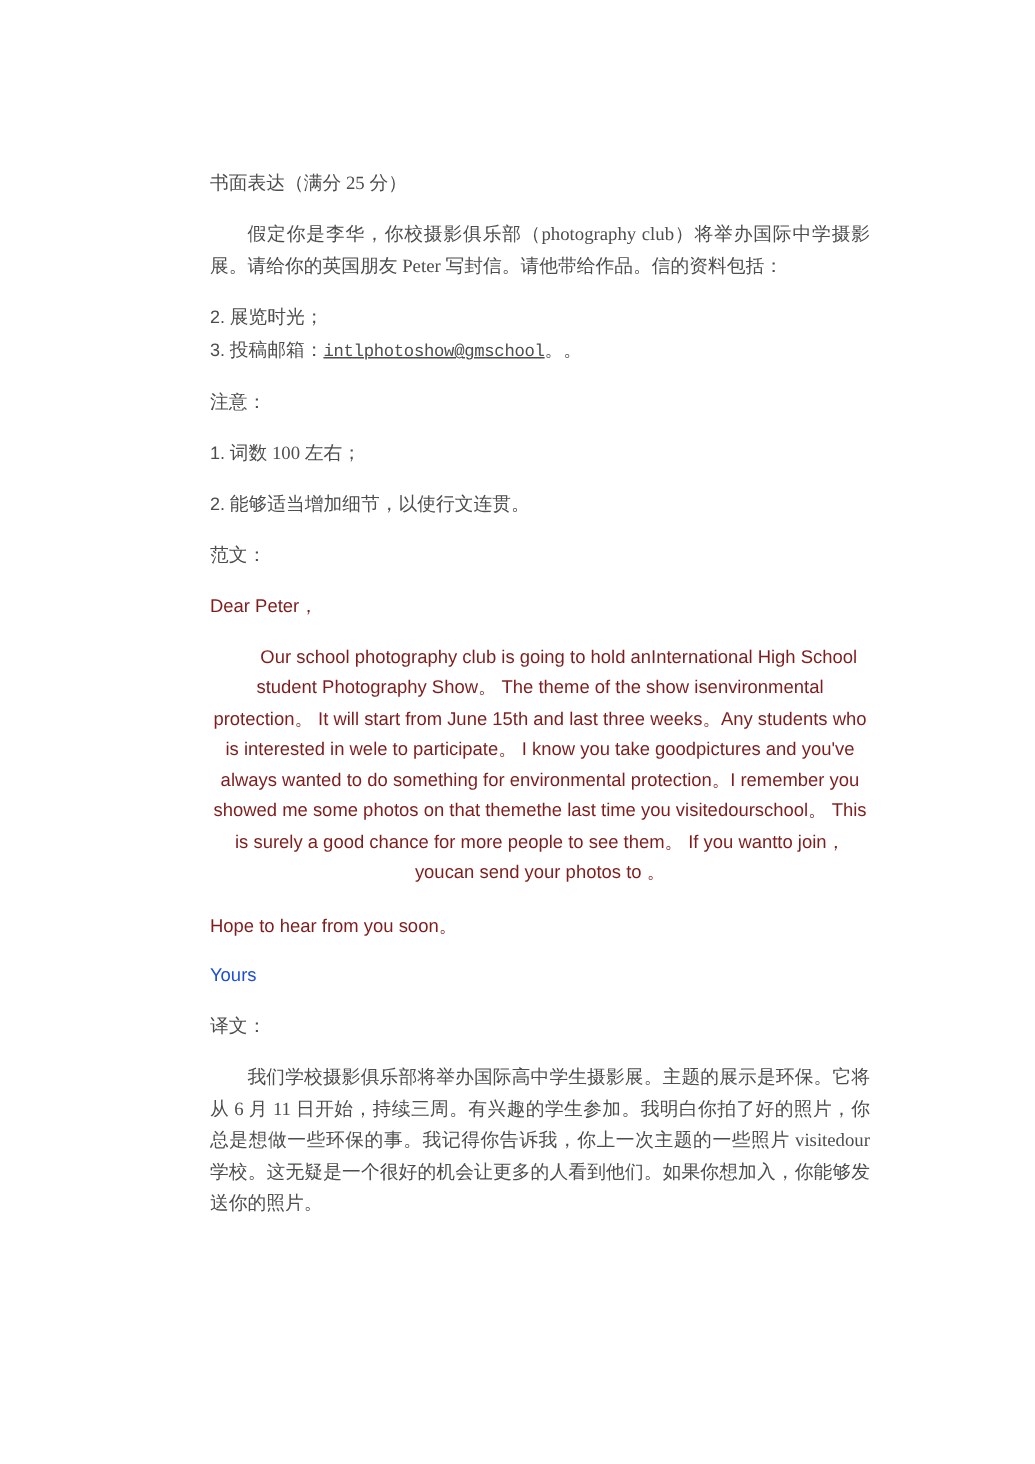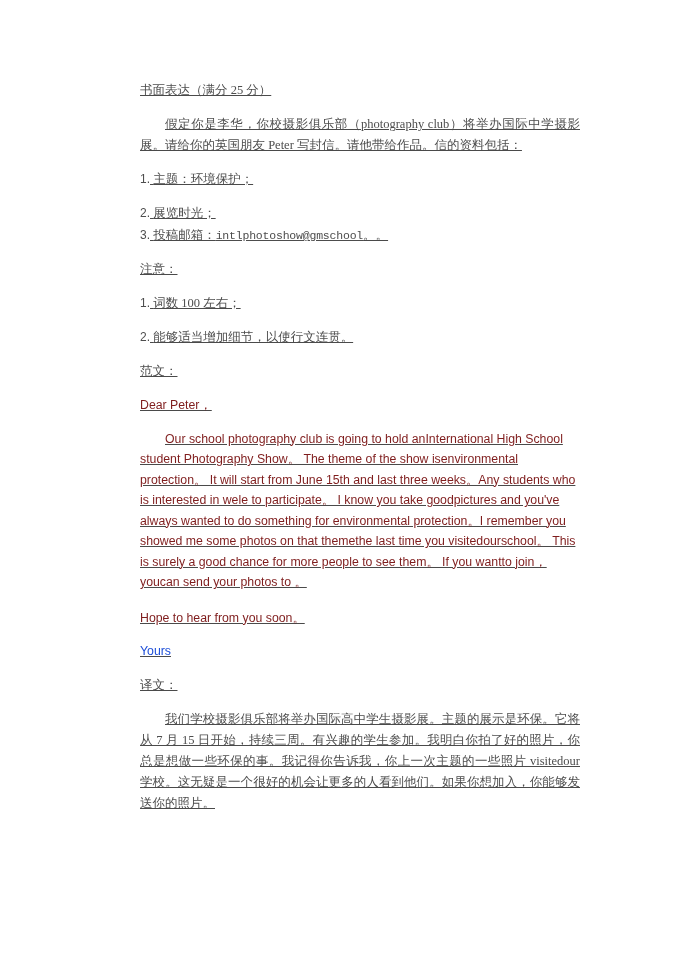--- a/index.html
+++ b/index.html
@@ -16,23 +16,22 @@
   }
   .page {
     position: relative;
     width: 690px;
     height: 976px;
     background: #ffffff;
   }
   .content {
     position: absolute;
     left: 140px;
-    top: 80px;
+    top: 112px;
     width: 440px;
-    text-decoration: underline;
   }
   
   .cn {
     font-family: "Liberation Serif", "DejaVu Serif", serif;
     font-size: 12.5px;
     line-height: 21px;
     color: #4d4d4d;
     margin: 0 0 13px 0;
     text-align: justify;
   }
@@ -62,43 +61,40 @@
     line-height: 20.5px;
     color: #7f1d1d;
     margin: 0 0 13px 0;
     text-align: left;
   }
   .en-indent {
     text-indent: 25px;
   }
   .en-body {
     margin-bottom: 15px;
+    text-align: center;
   }
   .sig {
     font-family: "Liberation Sans", "DejaVu Sans", sans-serif;
     font-size: 12.3px;
     line-height: 20.5px;
     color: #1d4ed8;
     margin: 0 0 13px 0;
   }
 </style>
 </head>
 <body>
 
 <div class="page">
   <div class="content">
 
     <p class="cn">书面表达（满分 25 分）</p>
 
     <p class="cn cn-indent">假定你是李华，你校摄影俱乐部（photography club）将举办国际中学摄影展。请给你的英国朋友 Peter 写封信。请他带给作品。信的资料包括：</p>
 
-    <p class="cn">
-      <span class="num">1.</span>
-      <span>主题：环境保护；</span>
-    </p>
 
     <p class="cn cn-tight">
       <span class="num">2.</span>
       <span>展览时光；</span>
     </p>
 
     <p class="cn">
       <span class="num">3.</span>
       <span>投稿邮箱：</span><span class="mono-link">intlphotoshow@gmschool</span><span>。。</span>
     </p>
@@ -121,17 +117,17 @@
 
     <p class="en en-indent en-body">Our school photography club is going to hold anInternational High School student Photography Show。 The theme of the show isenvironmental protection。 It will start from June 15th and last three weeks。Any students who is interested in wele to participate。 I know you take goodpictures and you've always wanted to do something for environmental protection。I remember you showed me some photos on that themethe last time you visitedourschool。 This is surely a good chance for more people to see them。 If you wantto join， youcan send your photos to 。</p>
 
     <p class="en">Hope to hear from you soon。</p>
 
     <p class="sig">Yours</p>
 
 
     <p class="cn">译文：</p>
 
-    <p class="cn cn-indent">我们学校摄影俱乐部将举办国际高中学生摄影展。主题的展示是环保。它将从 7 月 15 日开始，持续三周。有兴趣的学生参加。我明白你拍了好的照片，你总是想做一些环保的事。我记得你告诉我，你上一次主题的一些照片 visitedour 学校。这无疑是一个很好的机会让更多的人看到他们。如果你想加入，你能够发送你的照片。</p>
+    <p class="cn cn-indent">我们学校摄影俱乐部将举办国际高中学生摄影展。主题的展示是环保。它将从 6 月 11 日开始，持续三周。有兴趣的学生参加。我明白你拍了好的照片，你总是想做一些环保的事。我记得你告诉我，你上一次主题的一些照片 visitedour 学校。这无疑是一个很好的机会让更多的人看到他们。如果你想加入，你能够发送你的照片。</p>
 
 
   </div>
 </div>
 
 </body></html>

